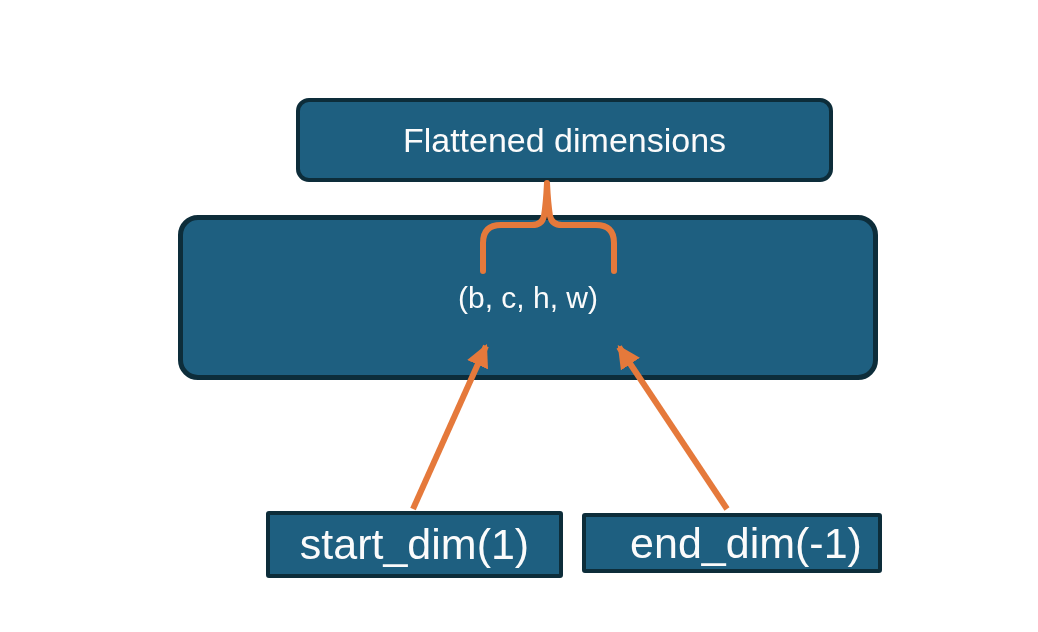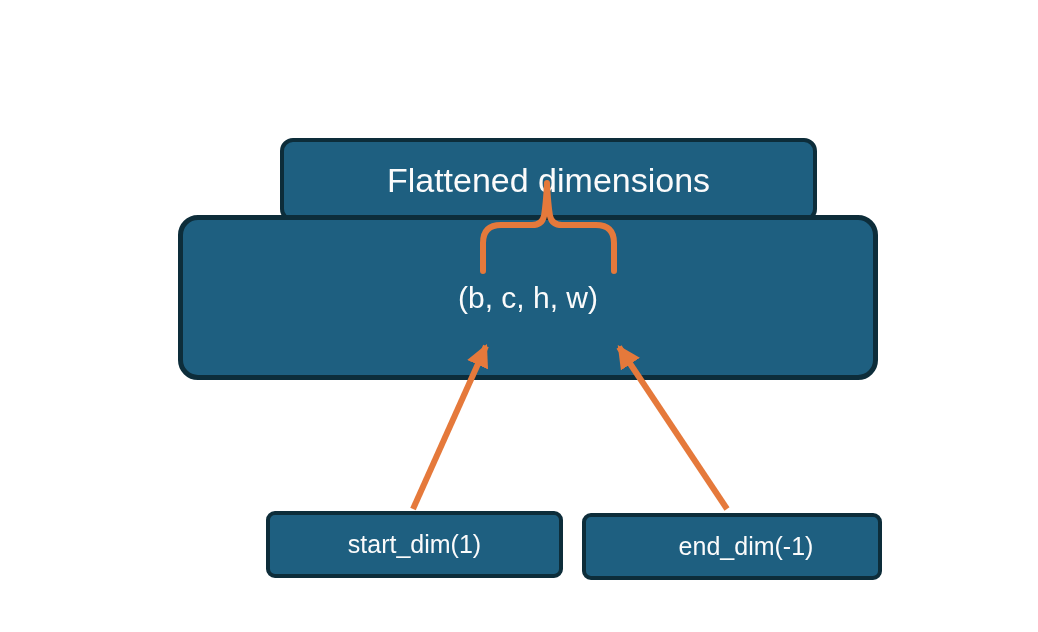--- a/index.html
+++ b/index.html
@@ -23,44 +23,43 @@
     position: absolute;
     background: var(--box-fill);
     border: 4px solid var(--box-border);
     color: var(--text);
     display: flex;
     align-items: center;
     justify-content: center;
     text-align: center;
   }
   .top-box {
-    left: 280px; top: 98px;
+    left: 296px; top: 98px;
     width: 537px; height: 84px;
     border-radius: 13px;
     font-size: 34px;
-    margin-top: 40px;
   }
   .big-box {
     left: 178px; top: 215px;
     width: 700px; height: 165px;
     border-radius: 20px;
     border-width: 5px;
     font-size: 30px;
   }
   .small-box {
-    border-radius: 9px;
-    font-size: 25px;
+    border-radius: 3px;
+    font-size: 43px;
   }
   .start-box {
     left: 266px; top: 511px;
     width: 297px; height: 67px;
   }
   .end-box {
     left: 582px; top: 513px;
-    width: 300px; height: 67px; padding-left: 28px;
+    width: 300px; height: 60px; padding-left: 28px;
   }
   .connector-layer {
     position: absolute;
     left: 0; top: 0;
     width: 1038px; height: 632px;
     pointer-events: none;
   }
 </style>
 </head>
 <body>

